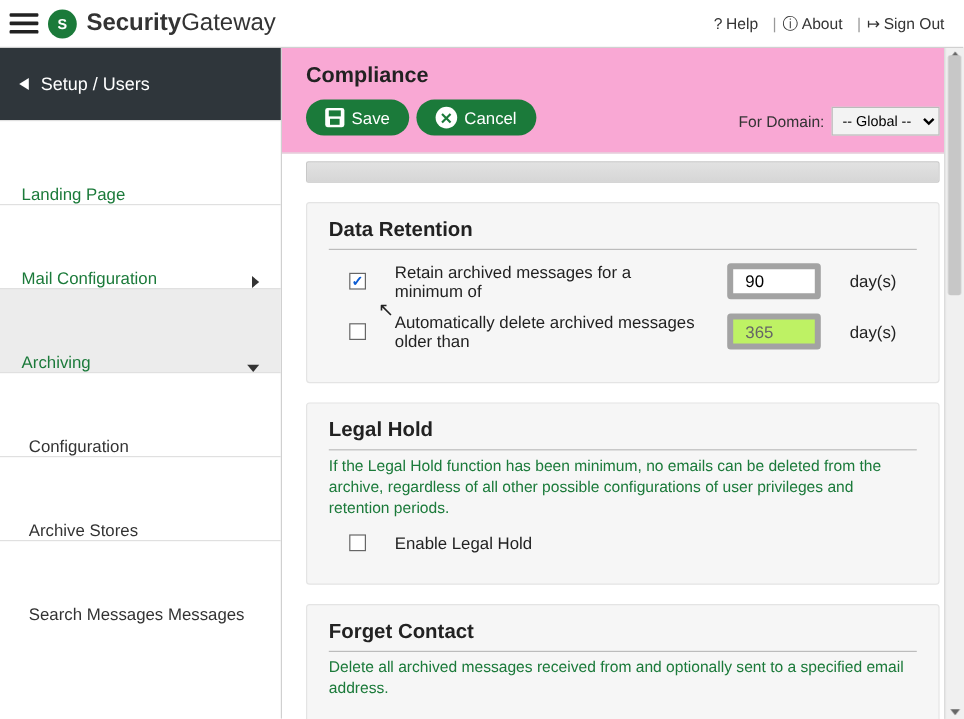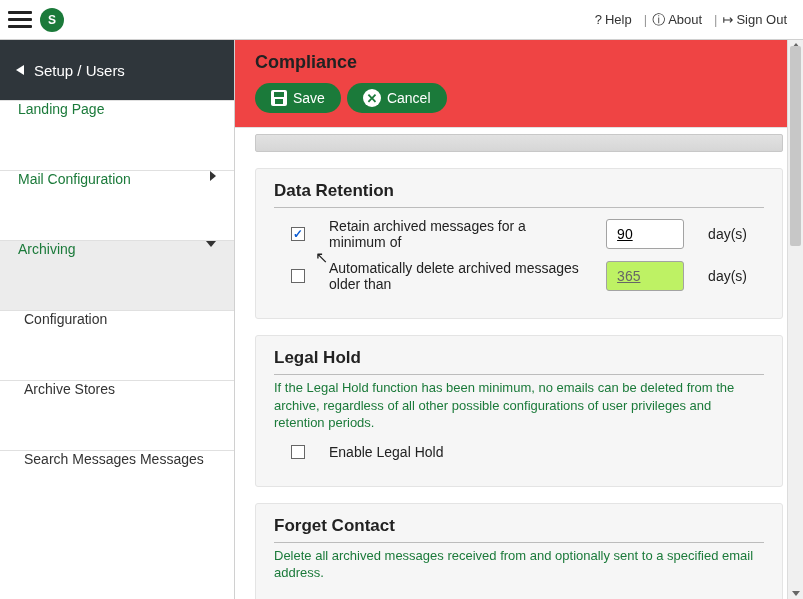--- a/index.html
+++ b/index.html
@@ -51,51 +51,51 @@
       padding: 0 16px;
       font-size: 15px;
       gap: 10px;
     }
     .arrow-left {
       width: 0; height:0; border-top:5px solid transparent; border-bottom:5px solid transparent;
       border-right:8px solid #fff;
     }
     .nav-item {
       height: 70px;
-      display:flex; align-items:flex-start; justify-content:space-between;
+      display:flex; align-items:flex-end; justify-content:space-between;
       padding: 0 18px;
       color: #1b7a3a;
       font-size: 14px;
       border-top: 1px solid #e0e0e0;
       cursor: pointer;
     }
     .nav-item:first-of-type { border-top: none; }
     .nav-item.selected { background: #ececec; color:#1b7a3a; }
     .chevron-right {
       width:0; height:0; border-top:5px solid transparent; border-bottom:5px solid transparent;
       border-left:6px solid #333;
     }
     .chevron-down {
       width:0; height:0; border-left:5px solid transparent; border-right:5px solid transparent;
       border-top:6px solid #333;
     }
     .subnav { }
     .subnav-item {
       height: 70px;
-      display:flex; align-items:flex-start;
+      display:flex; align-items:flex-end;
       padding: 0 24px;
       color:#333; font-size:14px;
       border-top: 1px solid #e0e0e0;
       cursor:pointer;
     }
     
     
     .main { flex:1; display:flex; flex-direction:column; min-width:0; position:relative; }
     .main-header {
-      background:#ef4444;
+      background:#f9a8d4;
       padding: 12px 20px 14px;
       border-bottom: 1px solid #e0e0e0;
     }
     .page-title { font-size:18px; font-weight:700; color:#222; margin-bottom: 10px; }
     .toolbar-row { display:flex; align-items:flex-end; justify-content:space-between; }
     .toolbar-left { display:flex; gap:6px; }
     .pill-btn {
       background:#1b7a3a; color:#fff; border:none; border-radius:18px;
       height: 30px; padding: 0 16px; font-size:14px;
       display:flex; align-items:center; gap:6px; cursor:pointer;
@@ -132,21 +132,21 @@
       border-radius: 2px; margin-top:6px;
     }
     
     .panel { background:#f6f6f6; border:1px solid #e4e4e4; border-radius:3px; padding:12px 18px 16px; margin-top:16px; }
     .panel h2 {
       font-size:17px; font-weight:700; color:#222; padding-bottom:6px; border-bottom:1px solid #bcbcbc; margin-bottom:4px;
     }
     .panel-desc { color:#1b7a3a; font-size:13px; line-height:1.35; margin-bottom:12px; }
     .field-row { display:flex; align-items:center; gap:24px; margin: 10px 17px; font-size:14px; color:#222; }
     .field-row input[type="text"] {
-      height: 30px; border:1px solid #a3a3a3; background:#fff; border-radius:3px; padding: 0 10px; font-size:14px; width: 78px; text-align:left;text-decoration:underline;
+      height: 30px; border:5px solid #a3a3a3; background:#fff; border-radius:3px; padding: 0 10px; font-size:14px; width: 78px; text-align:left;
     }
     .field-row input[type="text"].disabled { background:#bef264; color:#666; }
     .checkbox { width:14px; height:14px; border:1px solid #666; background:#fff; display:inline-flex; align-items:center; justify-content:center; cursor:pointer; flex-shrink:0; }
     .checkbox.checked::after {
       content:'✓'; color:#0a5bd3; font-size:12px; font-weight:bold; line-height:1;
     }
     
     .vscroll {
       position:absolute; right:0; top:0; bottom:0; width:16px;
       background:#f0f0f0; border-left:1px solid #dcdcdc;
@@ -171,20 +171,21 @@
 <body>
 
 <div class="topbar">
   <div class="topbar-left">
     <div class="hamburger">
       <div class="hamburger-line"></div>
       <div class="hamburger-line"></div>
       <div class="hamburger-line"></div>
     </div>
     <div class="logo-circle">S</div>
+    <div class="brand"><b>Security</b><span>Gateway</span></div>
   </div>
   <div class="topbar-right">
     <div class="toplink">
       <span class="icon-q">?</span>
       <span>Help</span>
     </div>
     <div class="toplink">
       <span class="sep">|</span>
       <span class="icon-i">ⓘ</span>
       <span>About</span>
@@ -234,20 +235,26 @@
         <div class="toolbar-left">
           <button class="pill-btn">
             <span class="save-icon"></span>
             <span>Save</span>
           </button>
           <button class="pill-btn">
             <span class="circ">✕</span>
             <span>Cancel</span>
           </button>
         </div>
+        <div class="domain-sel">
+          <span>For Domain:</span>
+          <select>
+            <option>-- Global --</option>
+          </select>
+        </div>
       </div>
     </div>
 
     <div class="content-scroll">
       <div class="placeholder-bar"></div>
 
       <div class="panel">
         <h2>Data Retention</h2>
         <div class="field-row" style="position:relative;">
           <span class="checkbox checked"></span>

